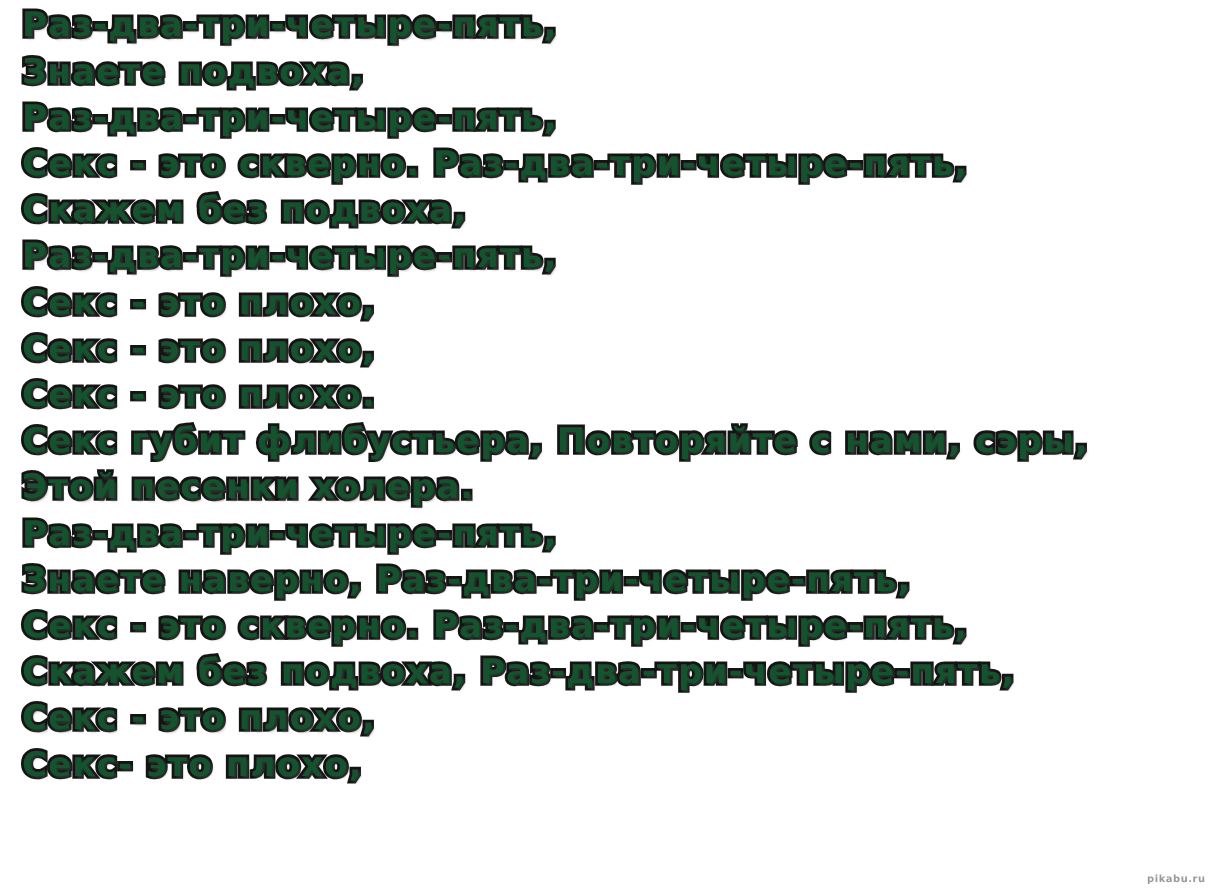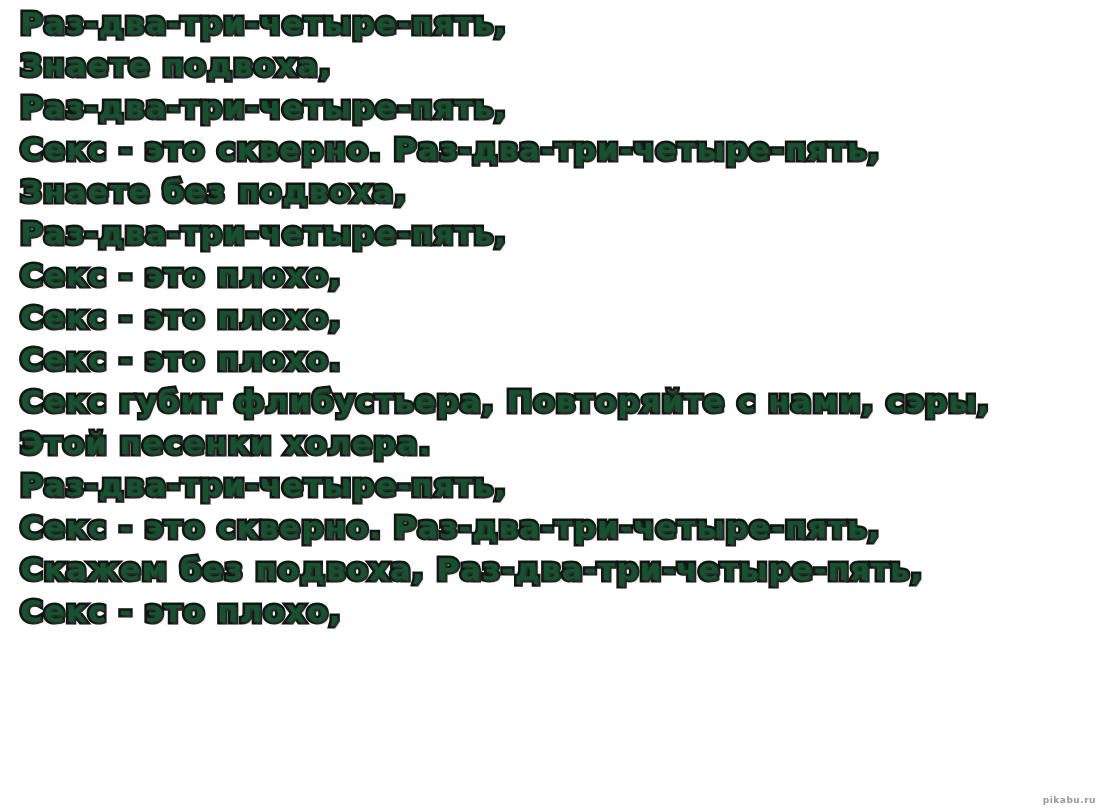--- a/index.html
+++ b/index.html
@@ -58,26 +58,28 @@
   }
 </style>
 </head>
 <body>
 
 <div class="lyrics">
   <div class="line">Раз-два-три-четыре-пять,</div>
   <div class="line">Знаете подвоха,</div>
   <div class="line">Раз-два-три-четыре-пять,</div>
   <div class="line">Секс - это скверно. Раз-два-три-четыре-пять,</div>
-  <div class="line">Знаете без подвоха,</div>
+  <div class="line">Скажем без подвоха,</div>
   <div class="line">Раз-два-три-четыре-пять,</div>
   <div class="line">Секс - это плохо,</div>
   <div class="line">Секс - это плохо,</div>
   <div class="line">Секс - это плохо.</div>
   <div class="line">Секс губит флибустьера, Повторяйте с нами, сэры,</div>
   <div class="line">Этой песенки холера.</div>
   <div class="line">Раз-два-три-четыре-пять,</div>
+  <div class="line">Знаете наверно, Раз-два-три-четыре-пять,</div>
   <div class="line">Секс - это скверно. Раз-два-три-четыре-пять,</div>
   <div class="line">Скажем без подвоха, Раз-два-три-четыре-пять,</div>
   <div class="line">Секс - это плохо,</div>
+  <div class="line">Секс- это плохо,</div>
 </div>
 
 <div class="watermark">pikabu.ru</div>
 
 </body></html>

